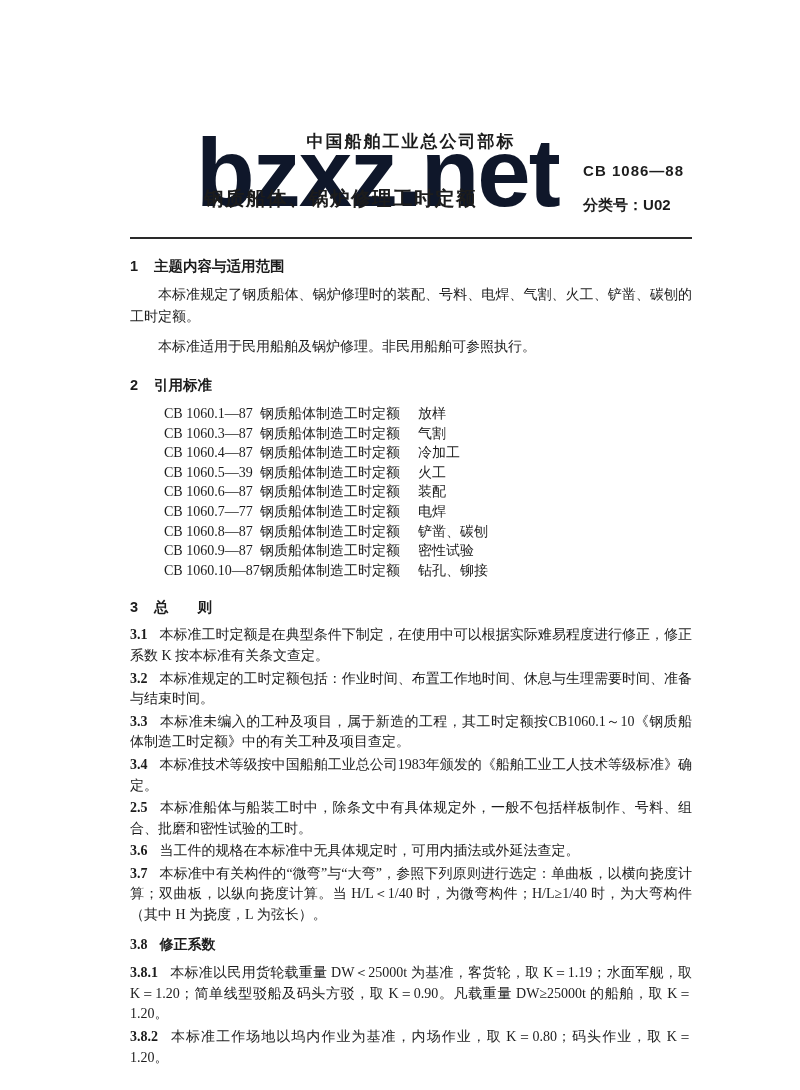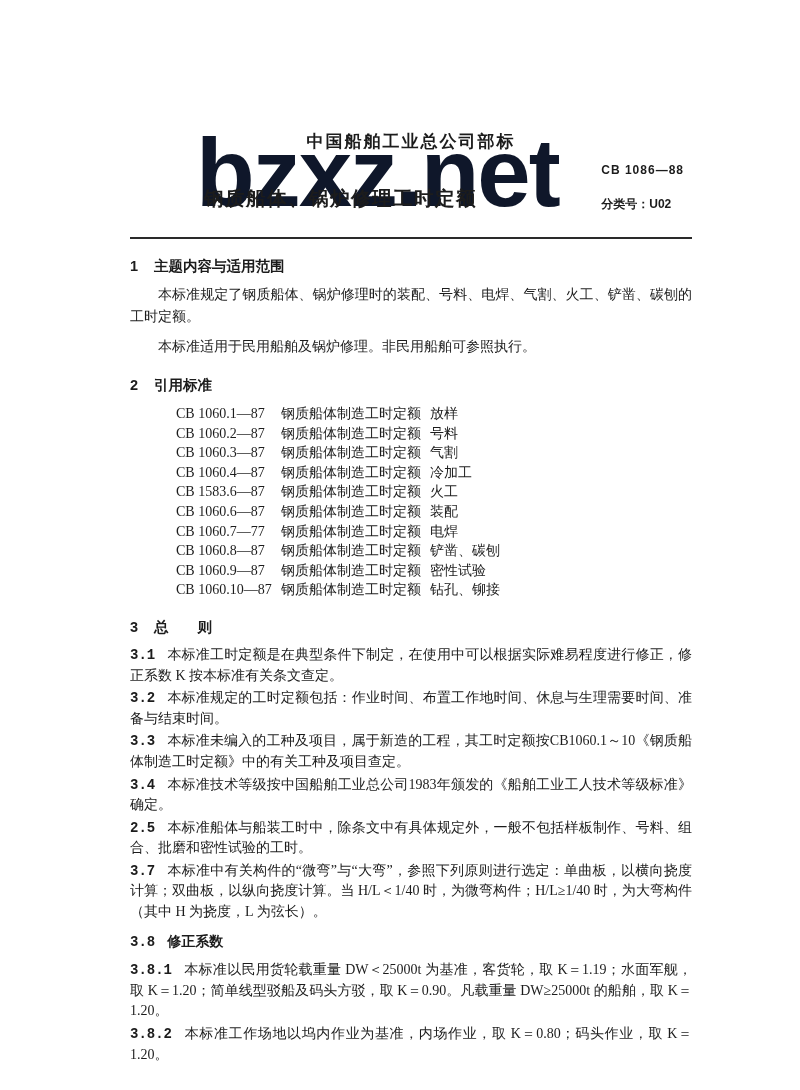--- a/index.html
+++ b/index.html
@@ -50,21 +50,21 @@
     font-weight: 700;
     font-size: 17px;
     letter-spacing: 2px;
   }
   .std-block {
     position: absolute;
     top: 32px;
     right: 8px;
     font-family: "Liberation Sans", "DejaVu Sans", sans-serif;
     font-weight: 700;
-    font-size: 12px;
+    font-size: 15px;
     line-height: 17px;
   }
   .std-no { letter-spacing: 1px; }
   .class-no { margin-top: 17px; }
   .doc-title {
     position: absolute;
     top: 55px;
     left: 74px;
     font-family: Liberation Mono, monospace;
     font-weight: 700;
@@ -94,36 +94,34 @@
     padding-left: 34px;
     font-size: 14px;
   }
   .ref-row {
     line-height: 19.6px;
     white-space: nowrap;
   }
   .ref-code {
     display: inline-block;
     width: 96px;
-    margin-left: 12px;
   }
   .ref-title {
     display: inline-block;
     width: 158px;
-    text-align: center;
   }
   .clauses { margin-top: 8px; }
   .clause {
     margin: 0 0 2px 0;
     font-size: 14px;
     line-height: 20.6px;
     text-align: justify;
   }
   .cl-no {
-    font-family: Liberation Mono, monospace;
+    font-family: Liberation Serif, serif;
     font-weight: 700;
     margin-right: 12px;
   }
   .sub-heading {
     margin: 8px 0;
     font-family: "Liberation Sans", "DejaVu Sans", sans-serif;
     font-weight: 700;
     font-size: 14px;
     line-height: 20.6px;
   }
@@ -154,34 +152,31 @@
 
   <div class="sec-heading">
     <span class="sec-no">2</span><span>引用标准</span>
   </div>
   <div class="refs">
 
       <div class="ref-row">
         <span class="ref-code">CB 1060.1—87</span><span class="ref-title">钢质船体制造工时定额</span><span class="ref-item">放样</span>
       </div>
 
-      <div class="ref-row">
-        <span class="ref-code">CB 1060.2—87</span><span class="ref-title">钢质船体制造工时定额</span><span class="ref-item">号料</span>
-      </div>
 
       <div class="ref-row">
         <span class="ref-code">CB 1060.3—87</span><span class="ref-title">钢质船体制造工时定额</span><span class="ref-item">气割</span>
       </div>
 
       <div class="ref-row">
         <span class="ref-code">CB 1060.4—87</span><span class="ref-title">钢质船体制造工时定额</span><span class="ref-item">冷加工</span>
       </div>
 
       <div class="ref-row">
-        <span class="ref-code">CB 1583.6—87</span><span class="ref-title">钢质船体制造工时定额</span><span class="ref-item">火工</span>
+        <span class="ref-code">CB 1060.5—39</span><span class="ref-title">钢质船体制造工时定额</span><span class="ref-item">火工</span>
       </div>
 
       <div class="ref-row">
         <span class="ref-code">CB 1060.6—87</span><span class="ref-title">钢质船体制造工时定额</span><span class="ref-item">装配</span>
       </div>
 
       <div class="ref-row">
         <span class="ref-code">CB 1060.7—77</span><span class="ref-title">钢质船体制造工时定额</span><span class="ref-item">电焊</span>
       </div>
 
@@ -217,20 +212,23 @@
       </p>
 
       <p class="clause">
         <span class="cl-no">3.4</span><span class="cl-text">本标准技术等级按中国船舶工业总公司1983年颁发的《船舶工业工人技术等级标准》确定。</span>
       </p>
 
       <p class="clause">
         <span class="cl-no">2.5</span><span class="cl-text">本标准船体与船装工时中，除条文中有具体规定外，一般不包括样板制作、号料、组合、批磨和密性试验的工时。</span>
       </p>
 
+      <p class="clause">
+        <span class="cl-no">3.6</span><span class="cl-text">当工件的规格在本标准中无具体规定时，可用内插法或外延法查定。</span>
+      </p>
 
       <p class="clause">
         <span class="cl-no">3.7</span><span class="cl-text">本标准中有关构件的“微弯”与“大弯”，参照下列原则进行选定：单曲板，以横向挠度计算；双曲板，以纵向挠度计算。当 H/L＜1/40 时，为微弯构件；H/L≥1/40 时，为大弯构件（其中 H 为挠度，L 为弦长）。</span>
       </p>
     </div>
 
   <p class="sub-heading">
     <span class="cl-no">3.8</span><span>修正系数</span>
   </p>
 

